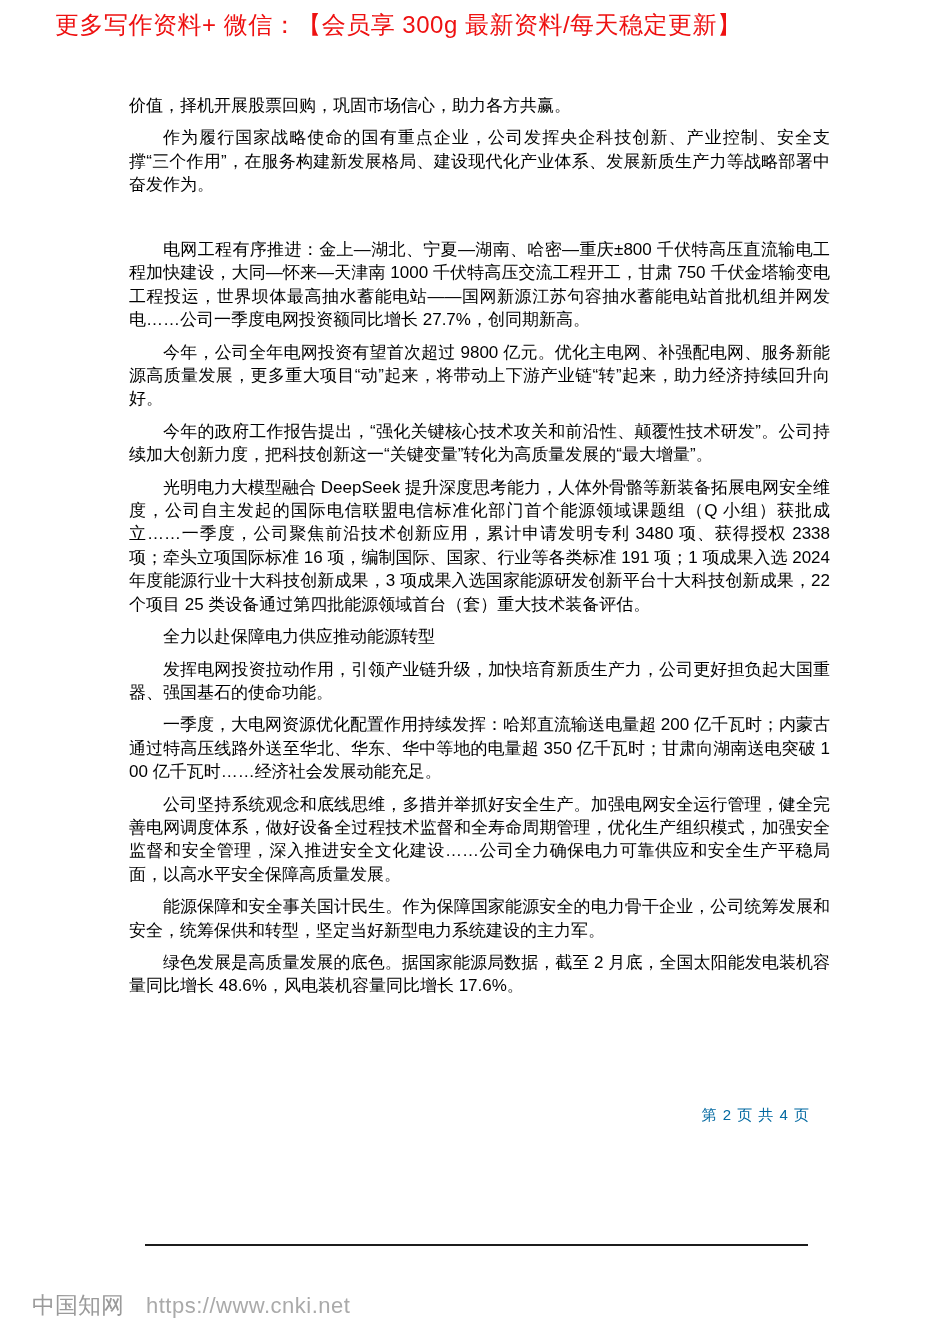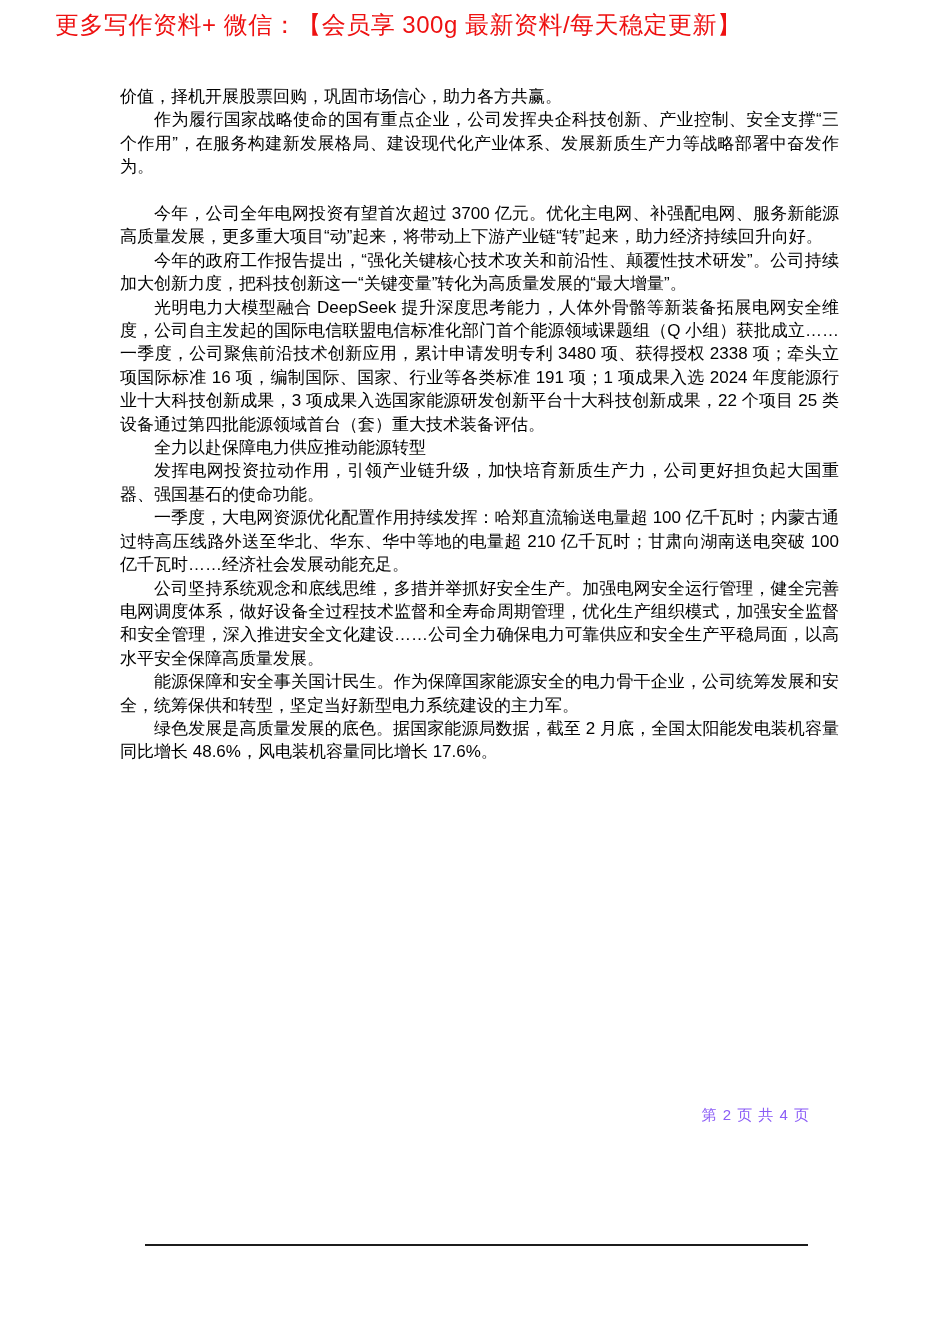--- a/index.html
+++ b/index.html
@@ -26,35 +26,35 @@
     letter-spacing: 0.5px;
   }
   .doc-body {
     position: absolute;
     left: 120px;
     top: 85px;
     width: 719px;
     color: #000000;
   }
   .doc-body p {
-    margin: 0;
+    margin: 9px;
     font-size: 17px;
     line-height: 23.4px;
     text-align: justify;
     text-justify: inter-ideograph;
     word-break: break-all;
   }
   .doc-body p.indent { text-indent: 34px; }
   .doc-body p.blank { height: 23.4px; }
   .page-indicator {
     position: absolute;
     top: 1106px;
     right: 140px;
     font-size: 15px;
-    color: #8b5cf6;
+    color: #0369a1;
     letter-spacing: 1px;
   }
   .footer-divider {
     position: absolute;
     left: 145px;
     top: 1244px;
     width: 663px;
     height: 2px;
     background: #1c1c1c;
   }
@@ -80,29 +80,34 @@
 <body>
 
 <div class="page">
 
   <div class="promo-banner">更多写作资料+ 微信：【会员享 300g 最新资料/每天稳定更新】</div>
 
   <div class="doc-body">
     <p class="no-indent">价值，择机开展股票回购，巩固市场信心，助力各方共赢。</p>
     <p class="indent">作为履行国家战略使命的国有重点企业，公司发挥央企科技创新、产业控制、安全支撑“三个作用”，在服务构建新发展格局、建设现代化产业体系、发展新质生产力等战略部署中奋发作为。</p>
     <p class="blank"></p>
-    <p class="indent">今年，公司全年电网投资有望首次超过 3700 亿元。优化主电网、补强配电网、服务新能源高质量发展，更多重大项目“动”起来，将带动上下游产业链“转”起来，助力经济持续回升向好。</p>
+    <p class="indent">电网工程有序推进：金上—湖北、宁夏—湖南、哈密—重庆±800 千伏特高压直流输电工程加快建设，大同—怀来—天津南 1000 千伏特高压交流工程开工，甘肃 750 千伏金塔输变电工程投运，世界坝体最高抽水蓄能电站——国网新源江苏句容抽水蓄能电站首批机组并网发电……公司一季度电网投资额同比增长 27.7%，创同期新高。</p>
+    <p class="indent">今年，公司全年电网投资有望首次超过 9800 亿元。优化主电网、补强配电网、服务新能源高质量发展，更多重大项目“动”起来，将带动上下游产业链“转”起来，助力经济持续回升向好。</p>
     <p class="indent">今年的政府工作报告提出，“强化关键核心技术攻关和前沿性、颠覆性技术研发”。公司持续加大创新力度，把科技创新这一“关键变量”转化为高质量发展的“最大增量”。</p>
     <p class="indent">光明电力大模型融合 DeepSeek 提升深度思考能力，人体外骨骼等新装备拓展电网安全维度，公司自主发起的国际电信联盟电信标准化部门首个能源领域课题组（Q 小组）获批成立……一季度，公司聚焦前沿技术创新应用，累计申请发明专利 3480 项、获得授权 2338 项；牵头立项国际标准 16 项，编制国际、国家、行业等各类标准 191 项；1 项成果入选 2024 年度能源行业十大科技创新成果，3 项成果入选国家能源研发创新平台十大科技创新成果，22 个项目 25 类设备通过第四批能源领域首台（套）重大技术装备评估。</p>
     <p class="indent">全力以赴保障电力供应推动能源转型</p>
     <p class="indent">发挥电网投资拉动作用，引领产业链升级，加快培育新质生产力，公司更好担负起大国重器、强国基石的使命功能。</p>
-    <p class="indent">一季度，大电网资源优化配置作用持续发挥：哈郑直流输送电量超 100 亿千瓦时；内蒙古通过特高压线路外送至华北、华东、华中等地的电量超 210 亿千瓦时；甘肃向湖南送电突破 100 亿千瓦时……经济社会发展动能充足。</p>
+    <p class="indent">一季度，大电网资源优化配置作用持续发挥：哈郑直流输送电量超 200 亿千瓦时；内蒙古通过特高压线路外送至华北、华东、华中等地的电量超 350 亿千瓦时；甘肃向湖南送电突破 100 亿千瓦时……经济社会发展动能充足。</p>
     <p class="indent">公司坚持系统观念和底线思维，多措并举抓好安全生产。加强电网安全运行管理，健全完善电网调度体系，做好设备全过程技术监督和全寿命周期管理，优化生产组织模式，加强安全监督和安全管理，深入推进安全文化建设……公司全力确保电力可靠供应和安全生产平稳局面，以高水平安全保障高质量发展。</p>
     <p class="indent">能源保障和安全事关国计民生。作为保障国家能源安全的电力骨干企业，公司统筹发展和安全，统筹保供和转型，坚定当好新型电力系统建设的主力军。</p>
     <p class="indent">绿色发展是高质量发展的底色。据国家能源局数据，截至 2 月底，全国太阳能发电装机容量同比增长 48.6%，风电装机容量同比增长 17.6%。</p>
   </div>
 
   <div class="page-indicator">第 2 页 共 4 页</div>
 
   <div class="footer-divider"></div>
 
+  <div class="site-footer">
+    <span class="footer-brand">中国知网</span>
+    <span class="footer-url">https://www.cnki.net</span>
+  </div>
 
 </div>
 
 </body></html>

